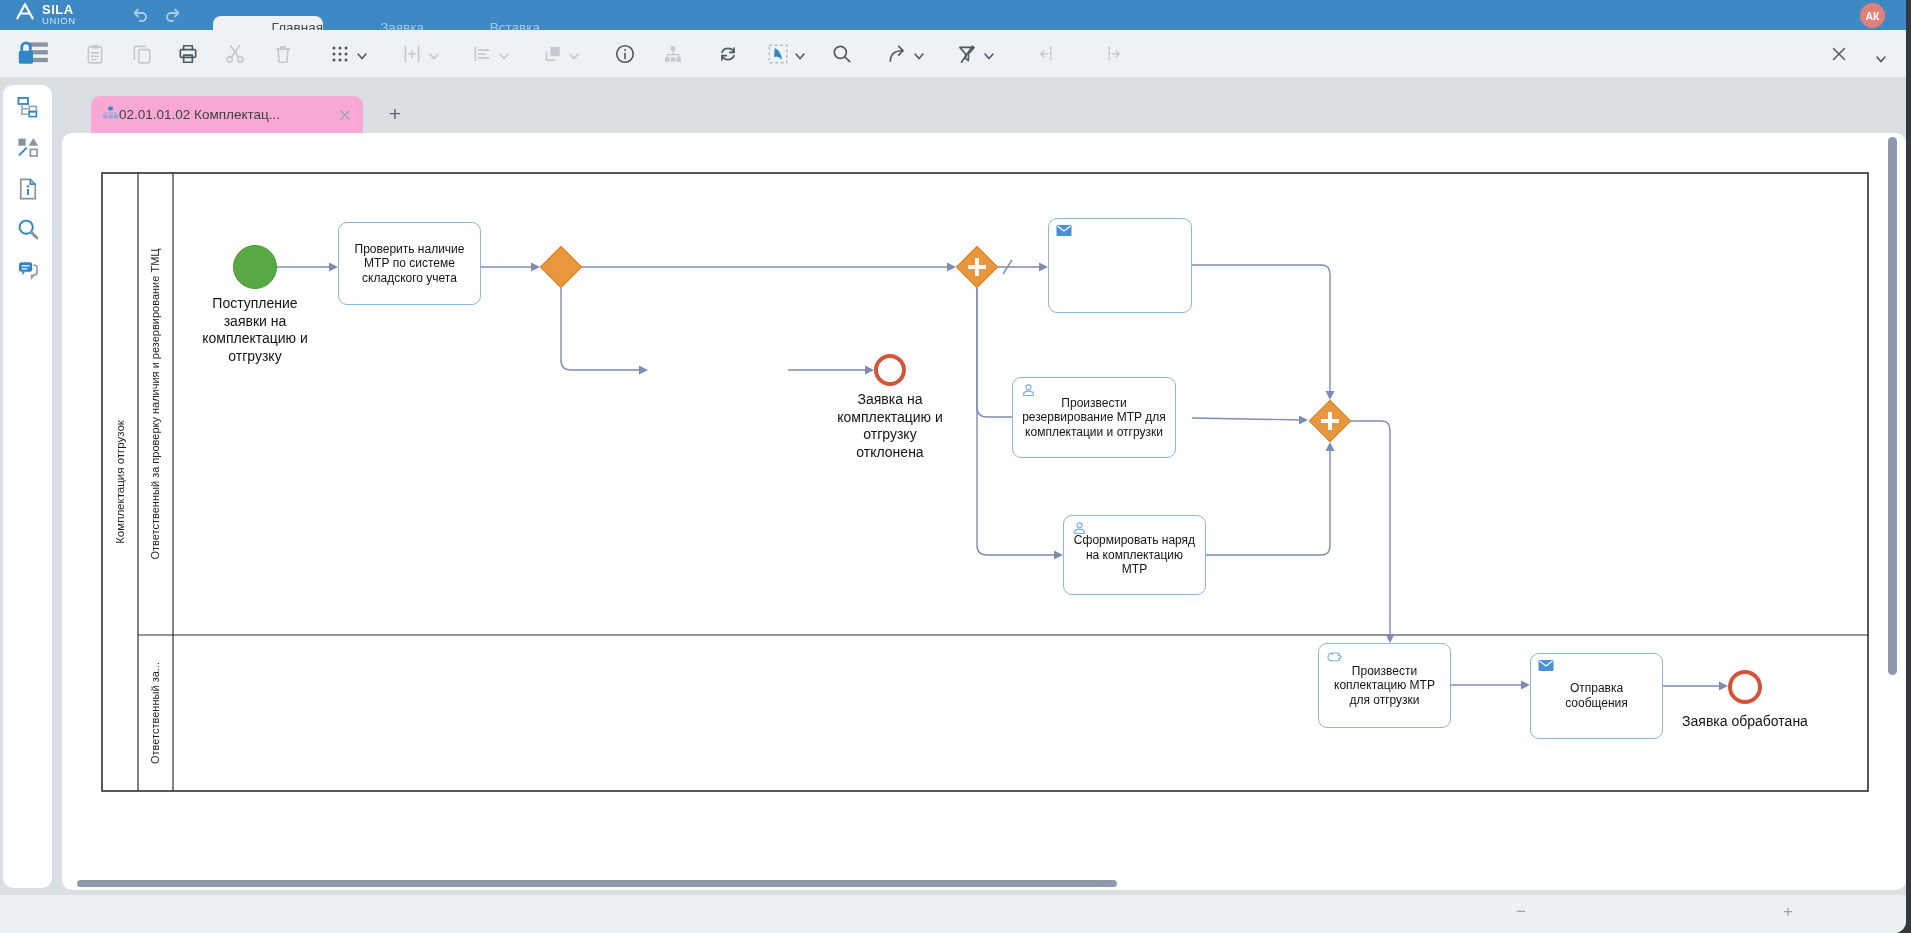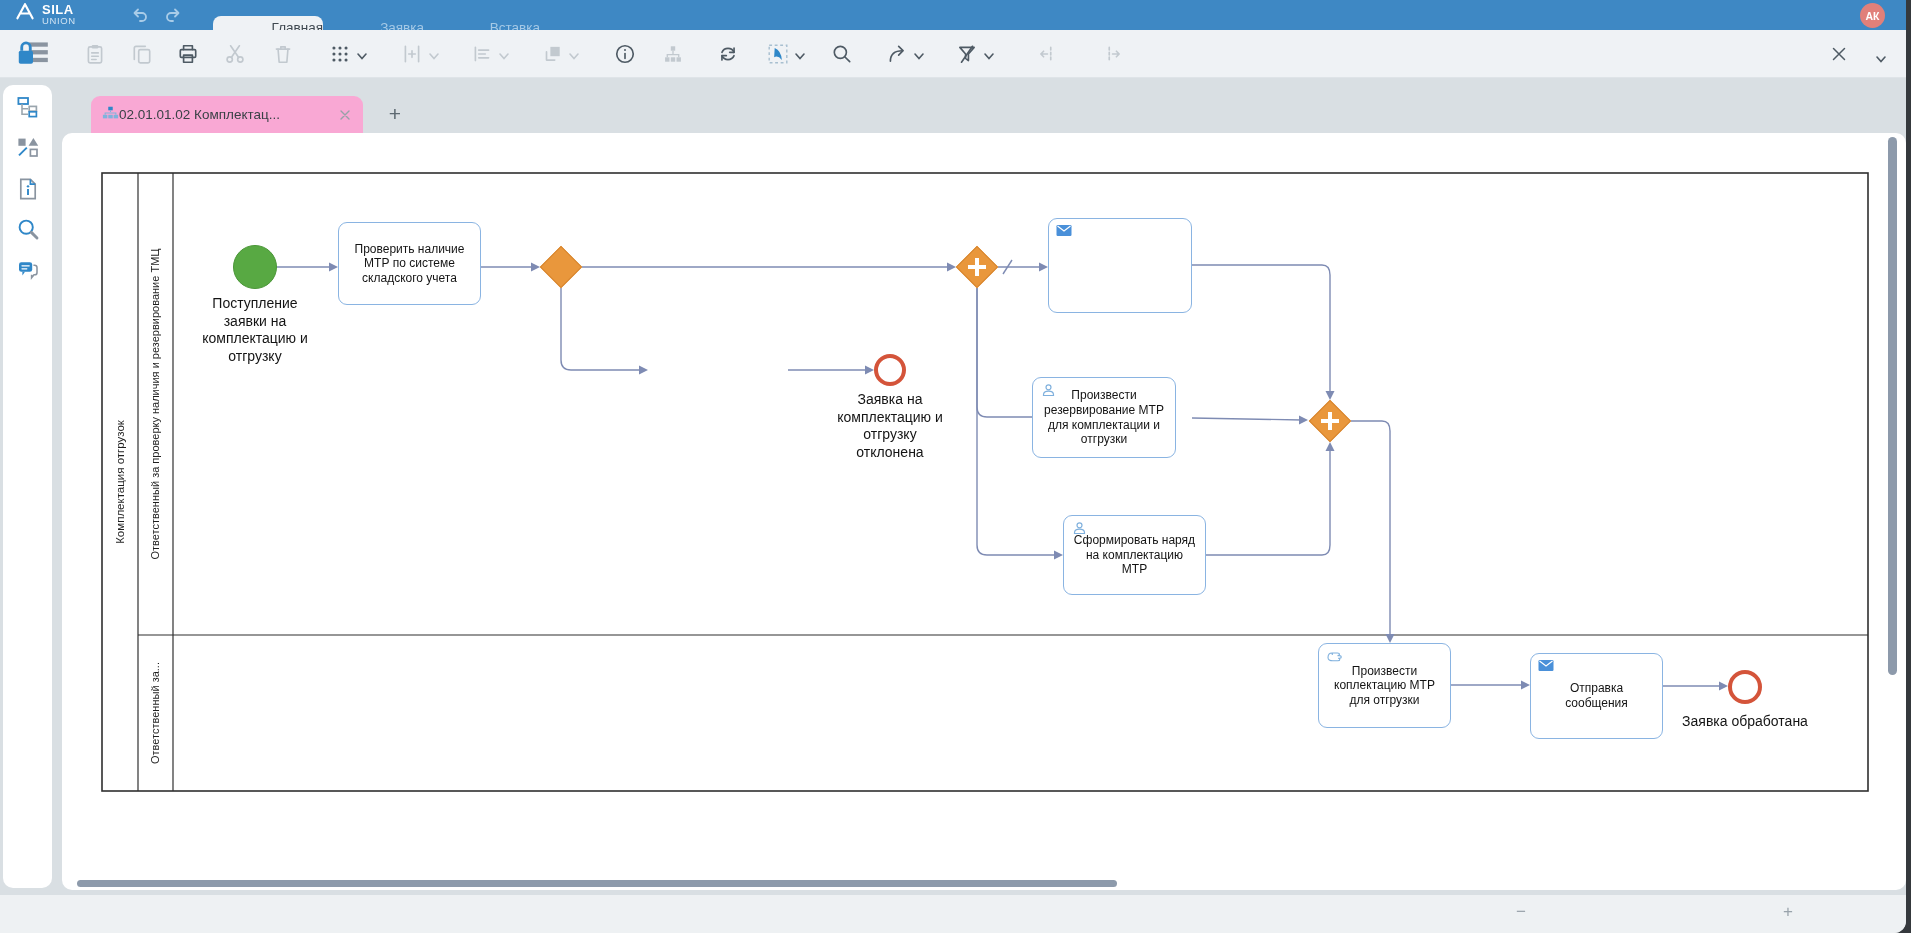--- a/index.html
+++ b/index.html
@@ -354,21 +354,21 @@
       <div class="node-label" style="left: 768px; top: 258px; width: 120px;">Заявка на комплектацию и отгрузку отклонена</div>
       <div class="bpmn-gateway" style="left: 900px; top: 119px;">
         <span class="gw-plus"></span>
       </div>
       <div class="bpmn-task" style="left: 986px; top: 85px; width: 144px; height: 95px;">
         <span class="node-icon"><svg width="16" height="13" viewBox="0 0 16 12">
             <rect x="0.5" y="0.5" width="15" height="11" rx="1.2" fill="#4a90d9"></rect>
             <path d="M1.5,1.6 L8,6.4 L14.5,1.6" stroke="#fff" stroke-width="1.2" fill="none"></path>
           </svg></span>
       </div>
-      <div class="bpmn-task" style="left: 970px; top: 244px; width: 144px; height: 81px;">
+      <div class="bpmn-task" style="left: 950px; top: 244px; width: 164px; height: 81px;">
         <span class="node-icon"><svg width="15" height="14" viewBox="0 0 14 14">
             <circle cx="7" cy="4.3" r="2.5" fill="none" stroke="#7fb0dd" stroke-width="1.2"></circle>
             <path d="M2,12.5 v-0.8 q0,-3.6 5,-3.6 q5,0 5,3.6 v0.8 z" fill="none" stroke="#7fb0dd" stroke-width="1.2"></path>
           </svg></span>
         <span>Произвести резервирование МТР для комплектации и отгрузки</span>
       </div>
       <div class="bpmn-task" style="left: 1001px; top: 382px; width: 143px; height: 80px;">
         <span class="node-icon"><svg width="15" height="14" viewBox="0 0 14 14">
             <circle cx="7" cy="4.3" r="2.5" fill="none" stroke="#7fb0dd" stroke-width="1.2"></circle>
             <path d="M2,12.5 v-0.8 q0,-3.6 5,-3.6 q5,0 5,3.6 v0.8 z" fill="none" stroke="#7fb0dd" stroke-width="1.2"></path>

